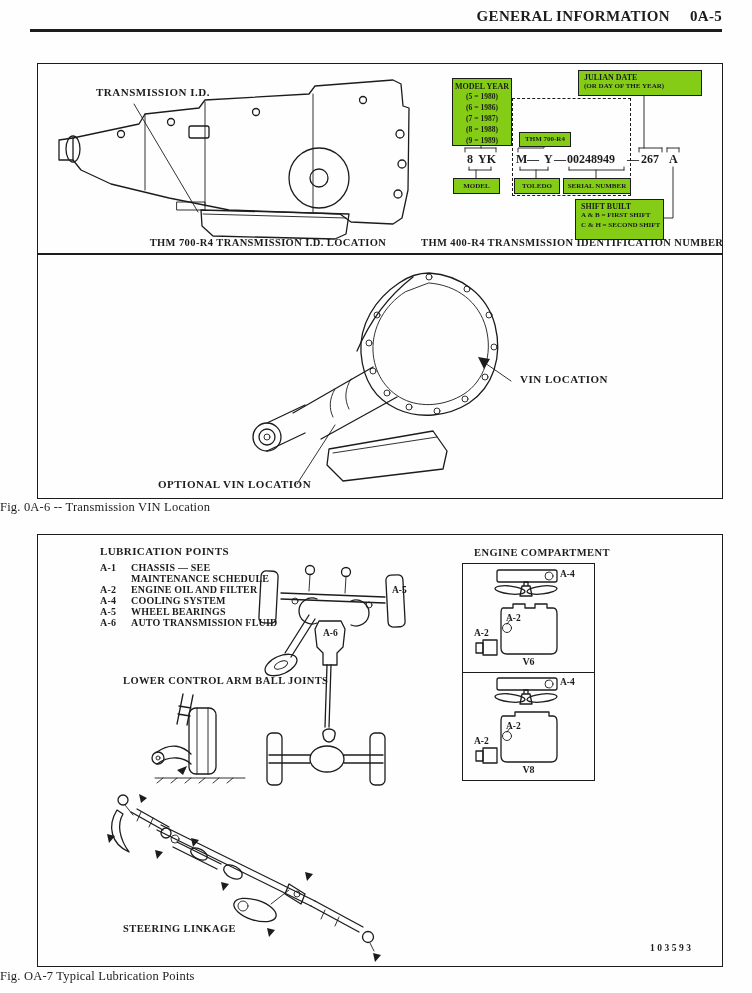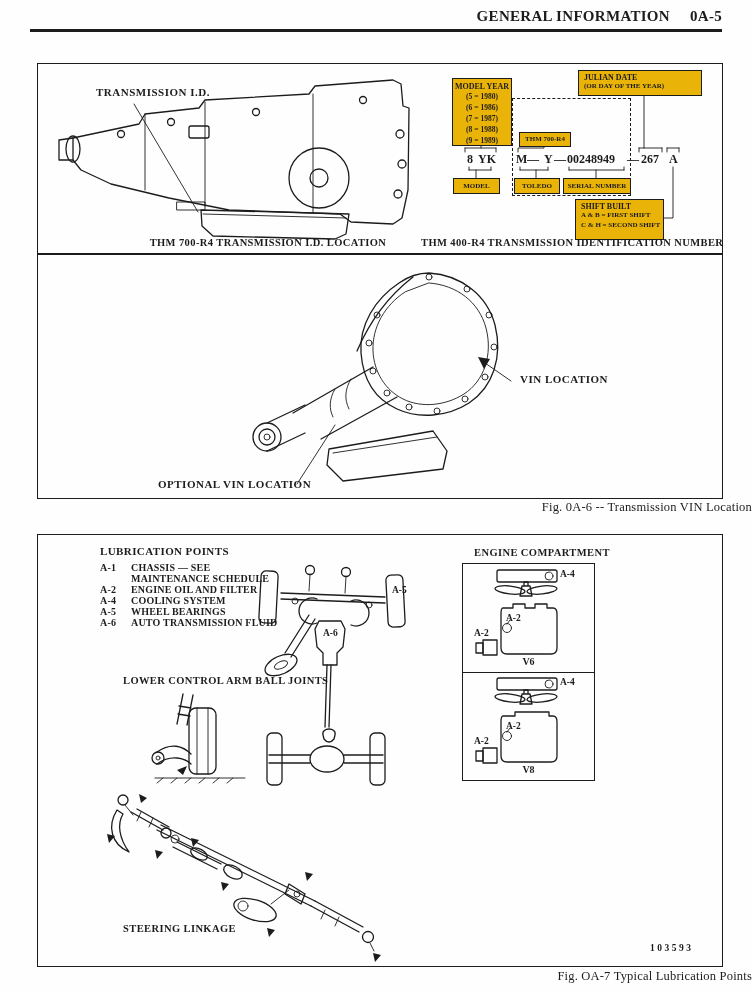--- a/index.html
+++ b/index.html
@@ -8,26 +8,26 @@
   .a{position:absolute;}
   .b{font-weight:bold;}
   svg{position:absolute;overflow:visible;}
   svg *{stroke:#1c1c1c;fill:none;stroke-width:1.3;stroke-linecap:round;stroke-linejoin:round;}
   svg .fill{fill:#1c1c1c;stroke:none;}
   svg .thin{stroke-width:0.9;}
   .figbox{position:absolute;border:1.7px solid #1c1c1c;background:#fefefe;}
   .hdr{position:absolute;top:8px;right:30px;font-weight:bold;font-size:15px;letter-spacing:.3px;}
   .hdr .pg{margin-left:20px;}
   .hdr-rule{position:absolute;left:30px;right:30px;top:29px;height:2.6px;background:#1c1c1c;}
-  .smbox{position:absolute;border:1.5px solid #1c1c1c;background:#eab308;text-align:center;}
+  .smbox{position:absolute;border:1.5px solid #1c1c1c;background:#84cc16;text-align:center;}
   .dashbox{position:absolute;border:1.5px dashed #1c1c1c;}
   .t7{font-size:7px;}.t75{font-size:7.5px;}.t8{font-size:8px;}.t10{font-size:10px;}
   .t11{font-size:11px;}
   .lbl{font-weight:bold;letter-spacing:.5px;white-space:nowrap;}
-  .cap{position:absolute;left:0;width:752px;text-align:right;font-size:12.5px;letter-spacing:.2px;}
+  .cap{position:absolute;left:0;width:752px;text-align:left;font-size:12.5px;letter-spacing:.2px;}
   .boxcap{position:absolute;font-weight:bold;font-size:10.5px;letter-spacing:.4px;white-space:nowrap;}
   .code{position:absolute;font-weight:bold;font-size:12px;white-space:nowrap;}
   .u{text-decoration:underline;}
   .lub-code{display:inline-block;width:31px;font-weight:bold;}
   .lub-row{position:absolute;left:62px;font-size:10px;font-weight:bold;letter-spacing:.2px;white-space:nowrap;}
   .refnum{letter-spacing:2.5px;font-size:9.5px;}
   .ecl{position:absolute;font-weight:bold;font-size:9.5px;white-space:nowrap;}
 </style>
 </head>
 <body>

